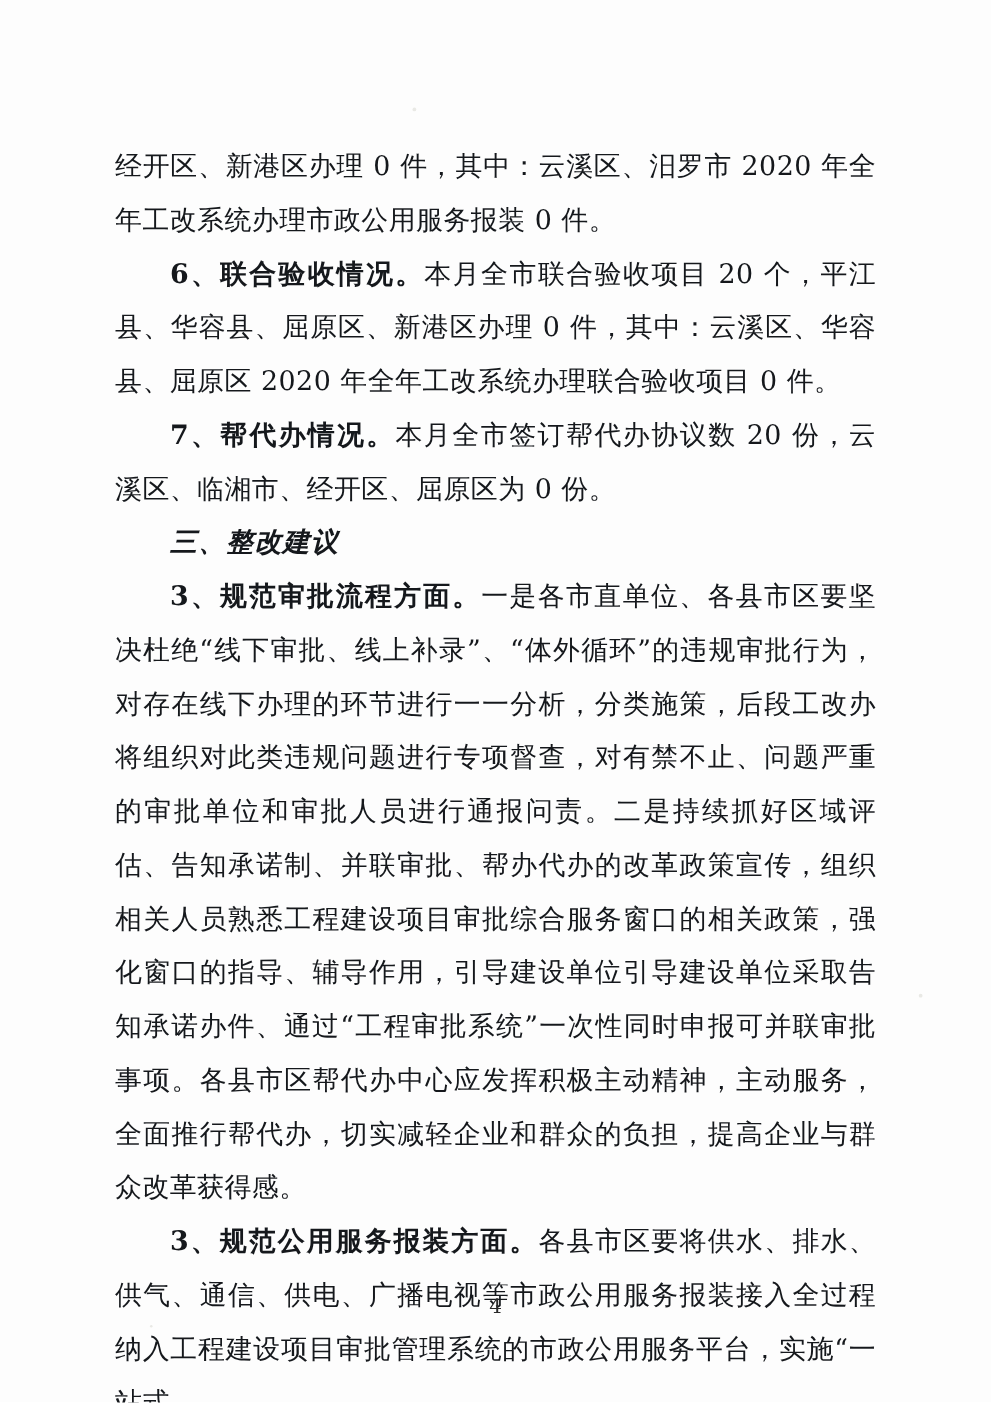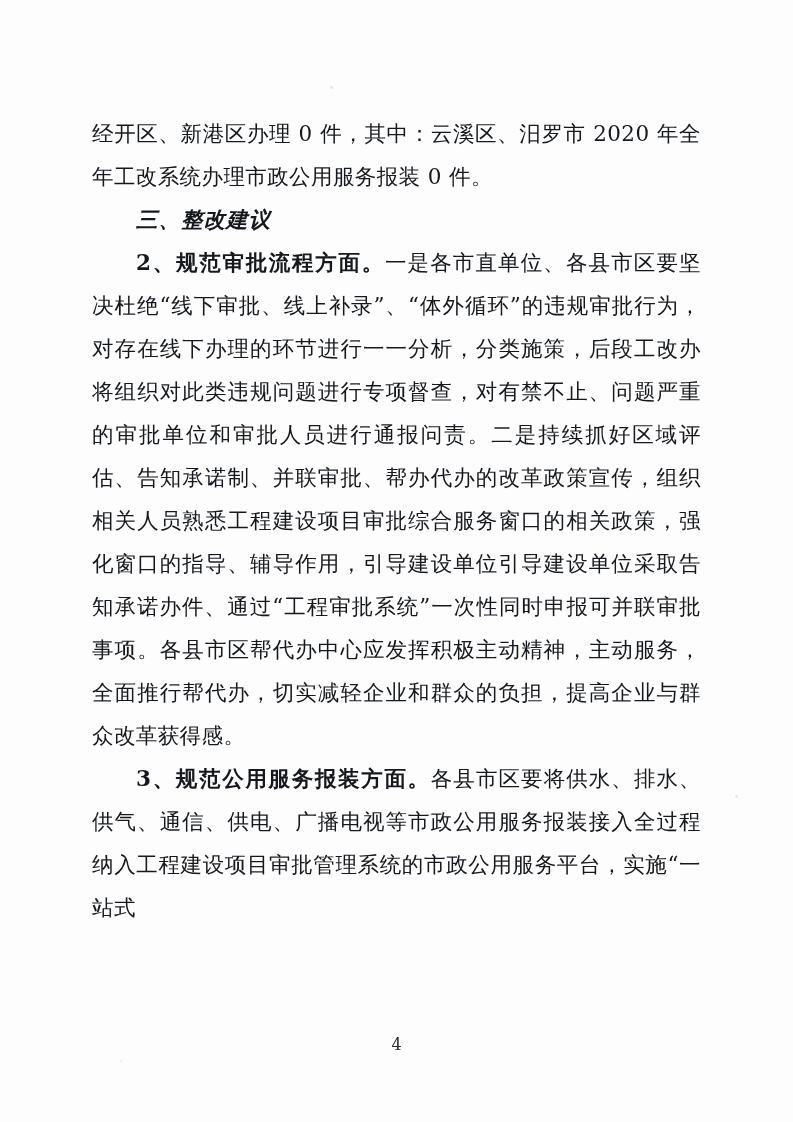--- a/index.html
+++ b/index.html
@@ -65,22 +65,24 @@
     border-radius: 50%;
     opacity: 0.55;
   }
 </style>
 </head>
 <body>
 
 <div class="page">
   <div class="body-text" id="doc-body">
       <p class=""><span>经开区、新港区办理 0 件，其中：云溪区、汨罗市 2020 年全年工改系统办理市政公用服务报装 0 件。</span></p>
+      <p class="indent "><span class="bold">6、联合验收情况。</span><span>本月全市联合验收项目 20 个，平江县、华容县、屈原区、新港区办理 0 件，其中：云溪区、华容县、屈原区 2020 年全年工改系统办理联合验收项目 0 件。</span></p>
+      <p class="indent "><span class="bold">7、帮代办情况。</span><span>本月全市签订帮代办协议数 20 份，云溪区、临湘市、经开区、屈原区为 0 份。</span></p>
       <p class="indent heading"><span class="bold">三、整改建议</span></p>
-      <p class="indent "><span class="bold">2、规范审批流程方面。</span><span>一是各市直单位、各县市区要坚决杜绝“线下审批、线上补录”、“体外循环”的违规审批行为，对存在线下办理的环节进行一一分析，分类施策，后段工改办将组织对此类违规问题进行专项督查，对有禁不止、问题严重的审批单位和审批人员进行通报问责。二是持续抓好区域评估、告知承诺制、并联审批、帮办代办的改革政策宣传，组织相关人员熟悉工程建设项目审批综合服务窗口的相关政策，强化窗口的指导、辅导作用，引导建设单位引导建设单位采取告知承诺办件、通过“工程审批系统”一次性同时申报可并联审批事项。各县市区帮代办中心应发挥积极主动精神，主动服务，全面推行帮代办，切实减轻企业和群众的负担，提高企业与群众改革获得感。</span></p>
+      <p class="indent "><span class="bold">3、规范审批流程方面。</span><span>一是各市直单位、各县市区要坚决杜绝“线下审批、线上补录”、“体外循环”的违规审批行为，对存在线下办理的环节进行一一分析，分类施策，后段工改办将组织对此类违规问题进行专项督查，对有禁不止、问题严重的审批单位和审批人员进行通报问责。二是持续抓好区域评估、告知承诺制、并联审批、帮办代办的改革政策宣传，组织相关人员熟悉工程建设项目审批综合服务窗口的相关政策，强化窗口的指导、辅导作用，引导建设单位引导建设单位采取告知承诺办件、通过“工程审批系统”一次性同时申报可并联审批事项。各县市区帮代办中心应发挥积极主动精神，主动服务，全面推行帮代办，切实减轻企业和群众的负担，提高企业与群众改革获得感。</span></p>
       <p class="indent "><span class="bold">3、规范公用服务报装方面。</span><span>各县市区要将供水、排水、供气、通信、供电、广播电视等市政公用服务报装接入全过程纳入工程建设项目审批管理系统的市政公用服务平台，实施“一站式</span></p>
     </div>
   <div class="page-number">4</div>
 
   <div class="speck" style="left:330px; top:86px; width:3px; height:3px;"></div>
   <div class="speck" style="left:735px; top:795px; width:3px; height:3px;"></div>
   <div class="speck" style="left:120px; top:1060px; width:2px; height:2px;"></div>
 </div>
 
 </body></html>

